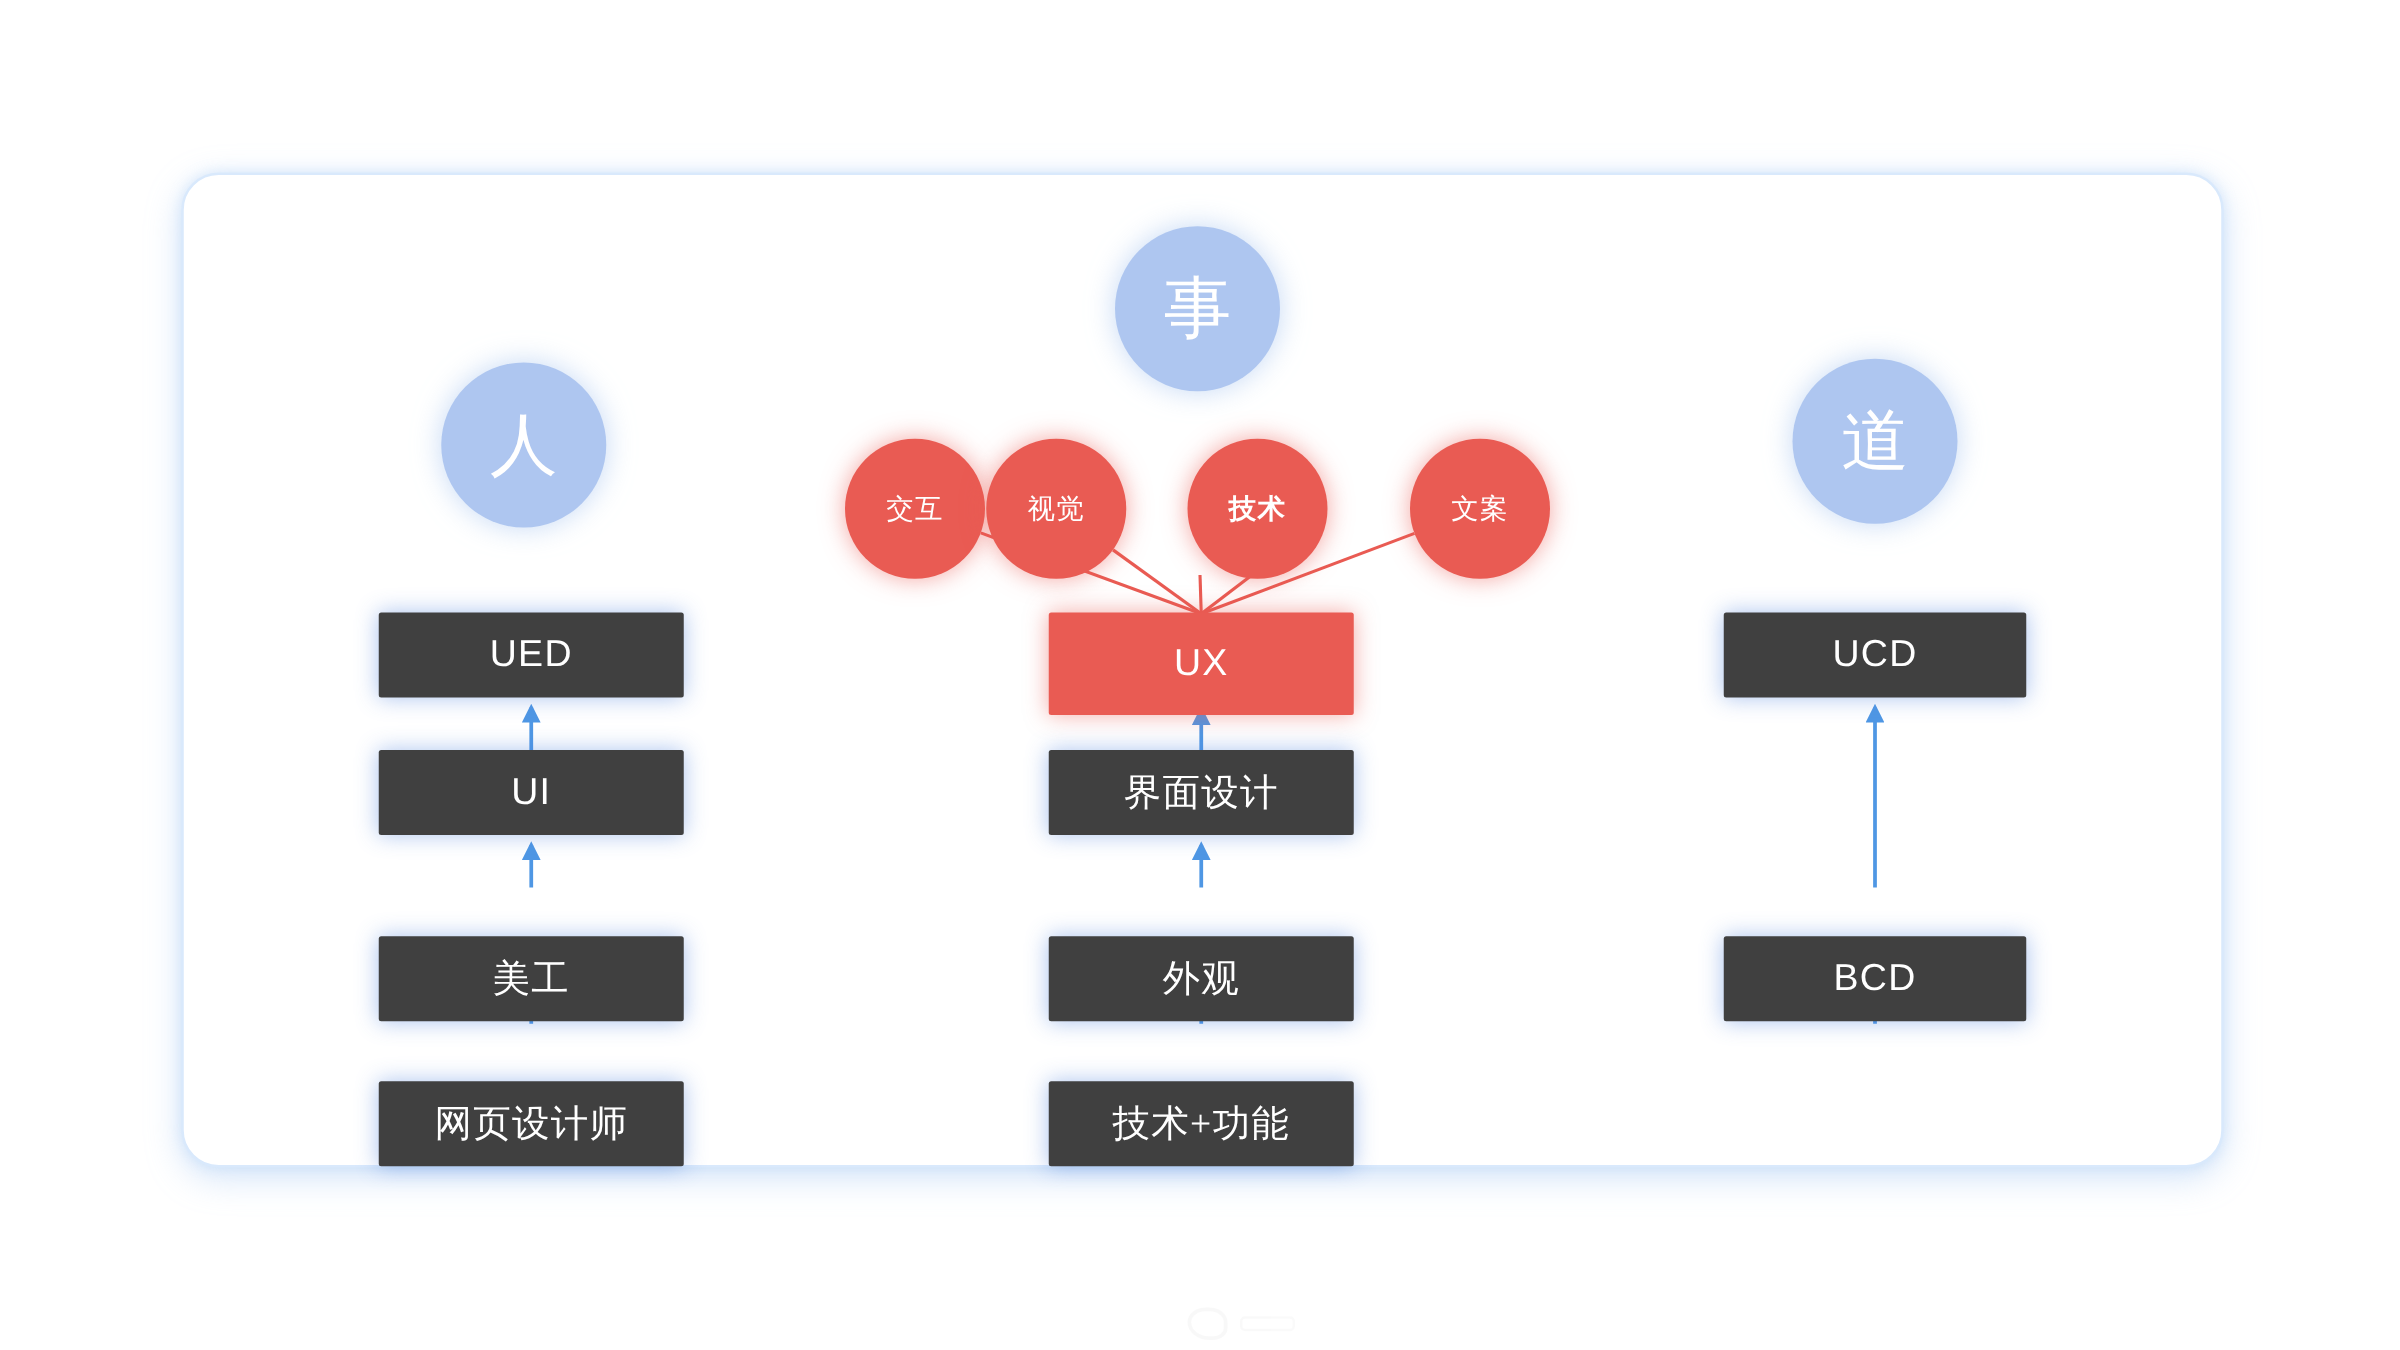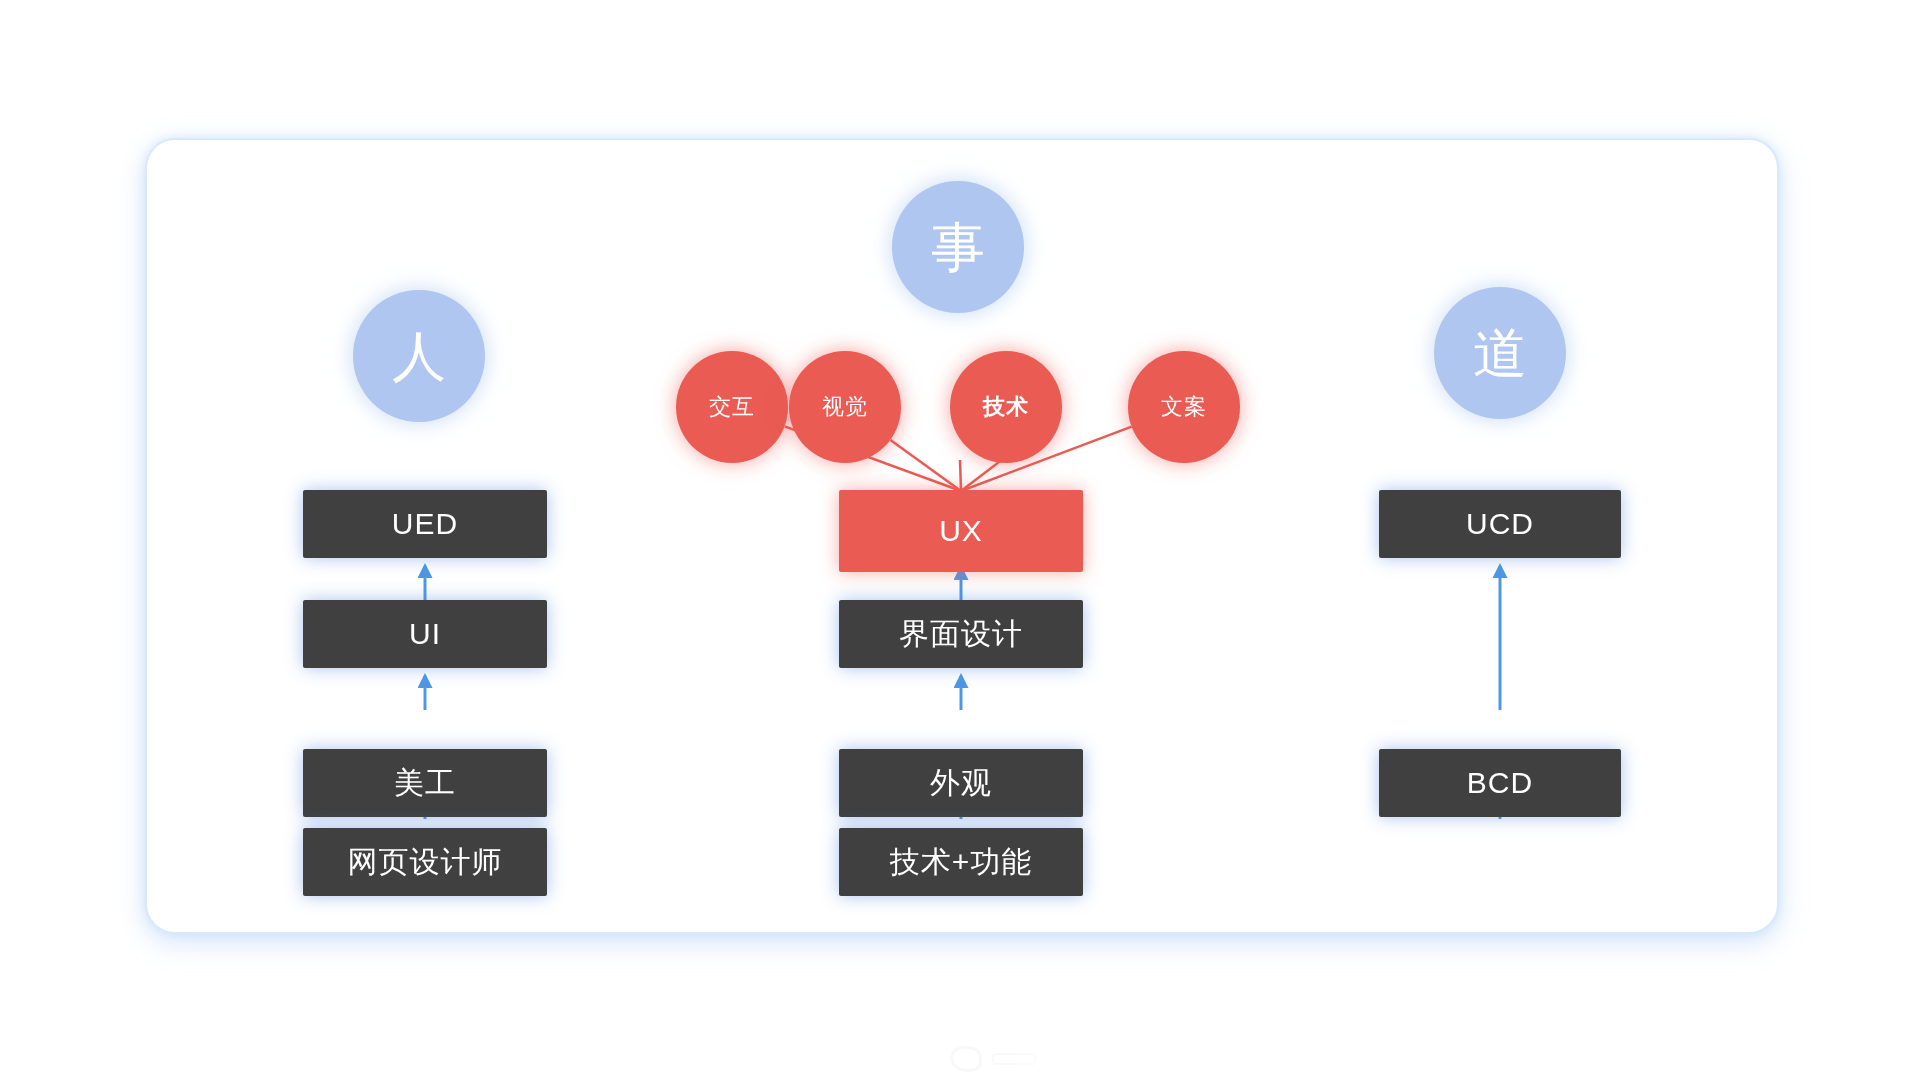--- a/index.html
+++ b/index.html
@@ -51,21 +51,21 @@
     background:#404040;
     box-shadow:0 0 18px rgba(70,125,220,.45);
   }
   .node.red{
     background:#e95b53;
     box-shadow:0 0 18px rgba(233,91,83,.5);
   }
   .col-left{left:303px;width:244px;}
   .col-center{left:839px;width:244px;}
   .col-right{left:1379px;width:242px;}
-  .row0{top:490px;} .row1{top:600px;} .row2{top:710px;margin-top:39px;} .row3{top:828px;}
+  .row0{top:490px;} .row1{top:600px;} .row2{top:710px;margin-top:39px;} .row3{top:865px;font-family:Liberation Serif, serif;}
   .node.red.row0{height:82px;}
 
   
   .connectors{position:absolute;inset:0;z-index:1;pointer-events:none;}
 
   
   .watermark{
     position:absolute;left:950px;top:1048px;width:110px;height:22px;
     opacity:.05;display:flex;align-items:center;gap:10px;
   }

